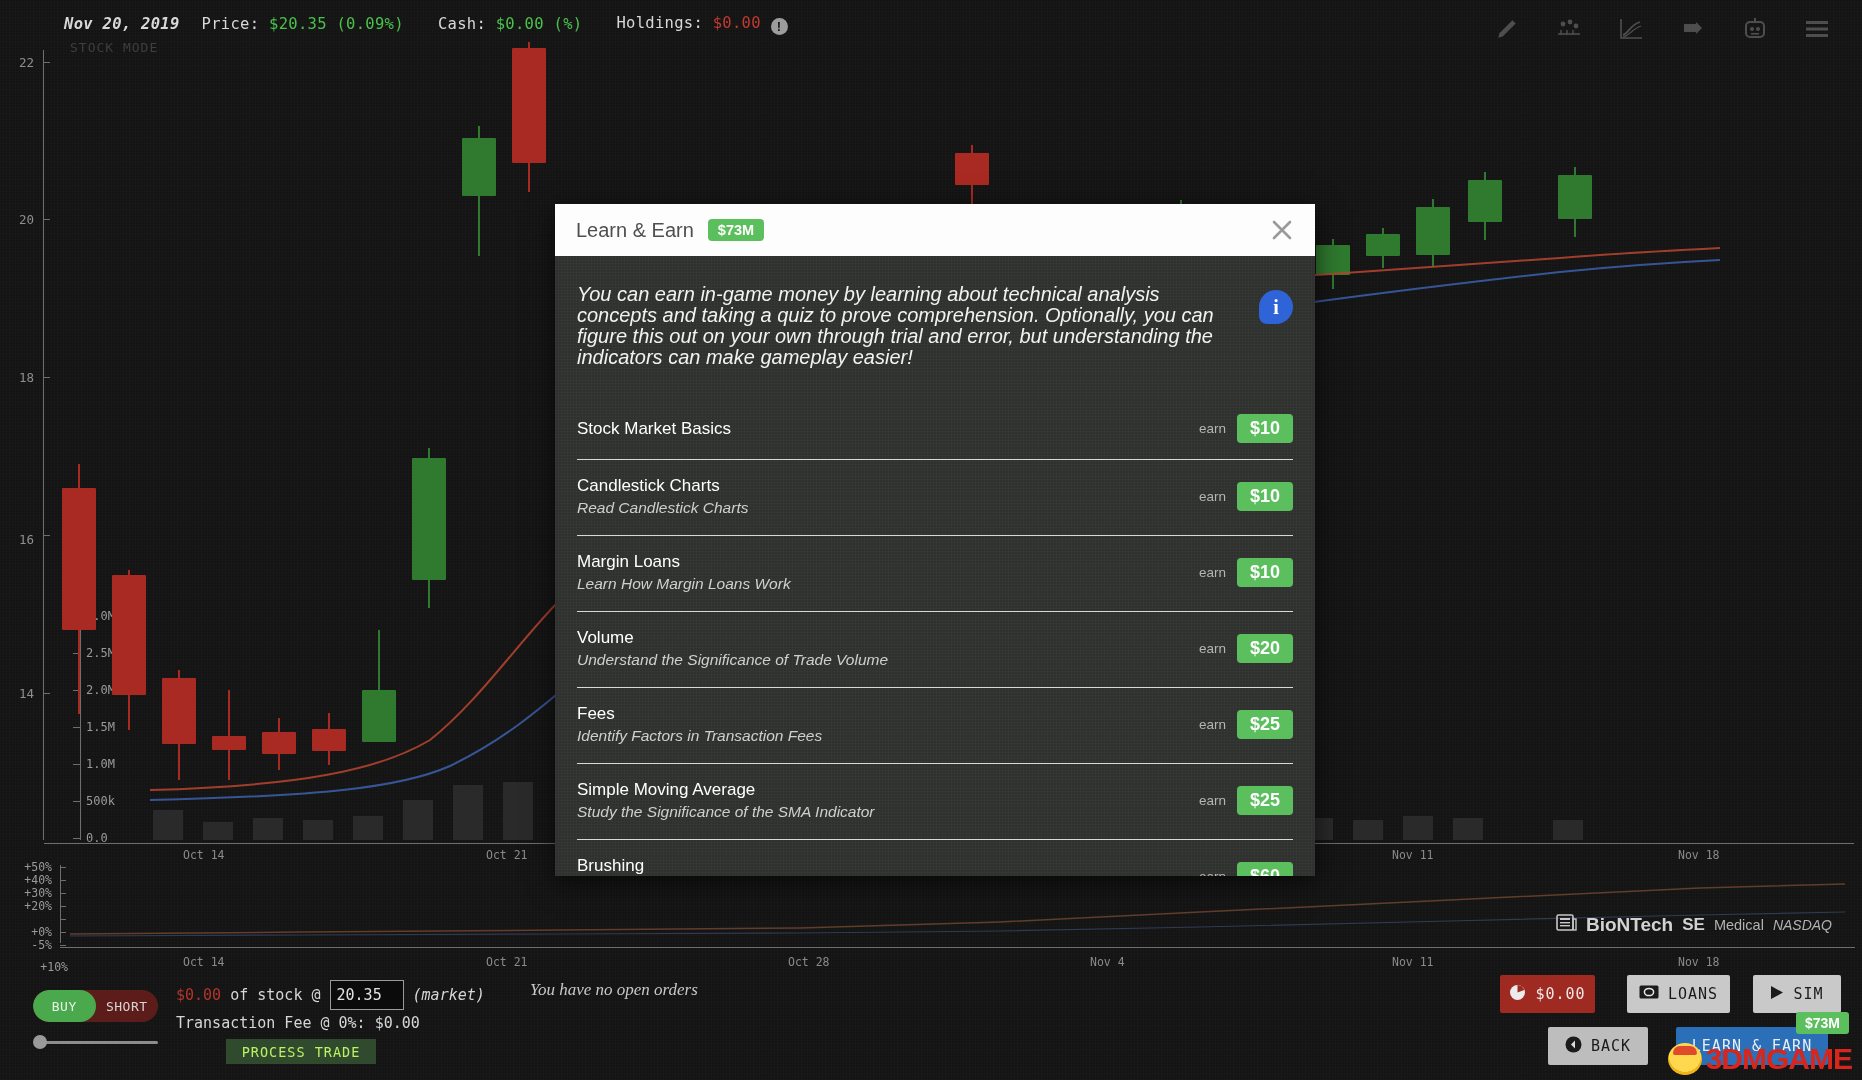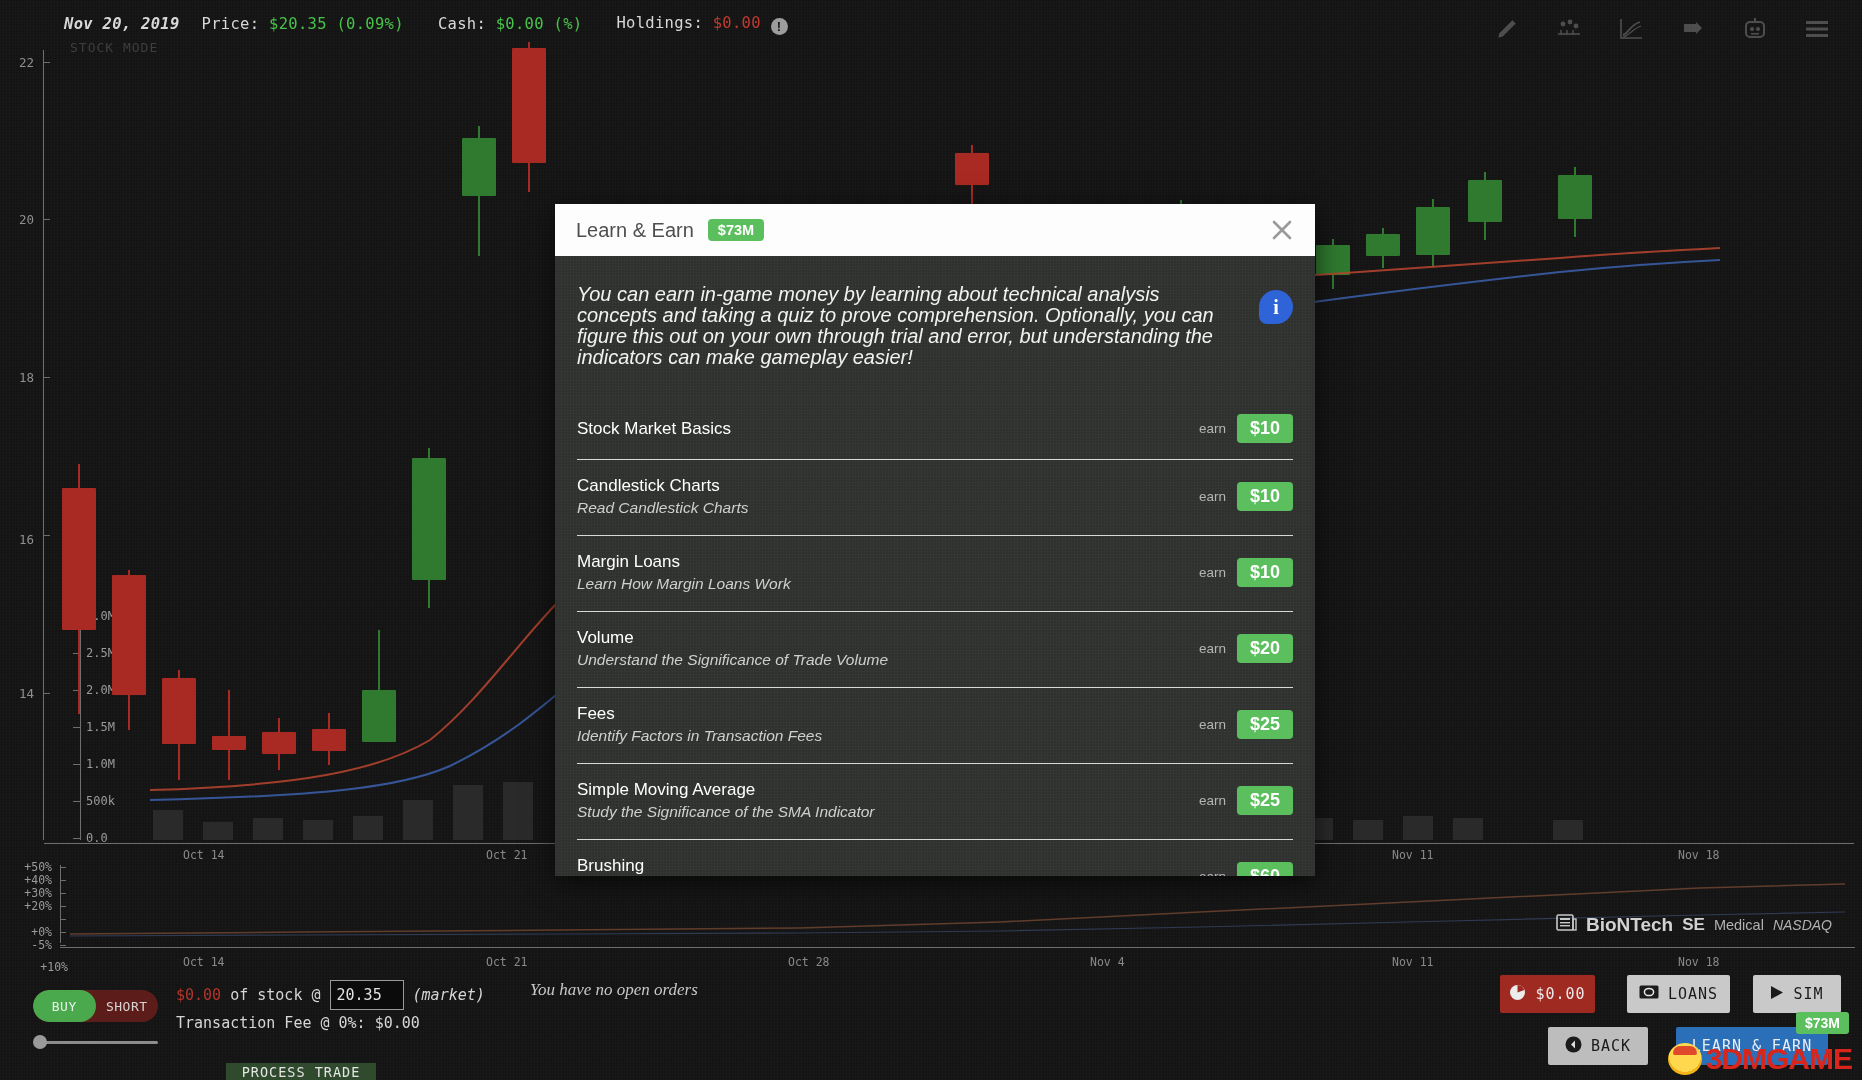--- a/index.html
+++ b/index.html
@@ -108,22 +108,22 @@
     font-family: "DejaVu Sans Mono", monospace; font-size: 15px; color: #d6d6d6;
     line-height: 26px; white-space: nowrap;
   }
   .trade-text .amt { color: #b3352b; }
   .price-box {
     display: inline-block; background: #0b0b0b; border: 1px solid #9a9a9a;
     padding: 1px 6px; min-width: 74px; color: #e2e2e2;
   }
   .mkt { font-style: italic; margin-top: 35px; }
   .process-btn {
-    position: absolute; left: 226px; top: 1063px; width: 150px; height: 18px;
-    background: #2f4a2d; color: #e5e5e5;
+    position: absolute; left: 226px; top: 1039px; width: 150px; height: 25px;
+    background: #2f4a2d; color: #bef264;
     font-family: "DejaVu Sans Mono", monospace; font-size: 13.5px; letter-spacing: 1px;
     display: flex; align-items: center; justify-content: center; cursor: pointer;
   }
   .no-orders {
     position: absolute; left: 530px; top: 980px;
     font-family: "Liberation Serif", serif; font-style: italic;
     font-size: 17px; color: #c8c8c8;
   }
 
   

